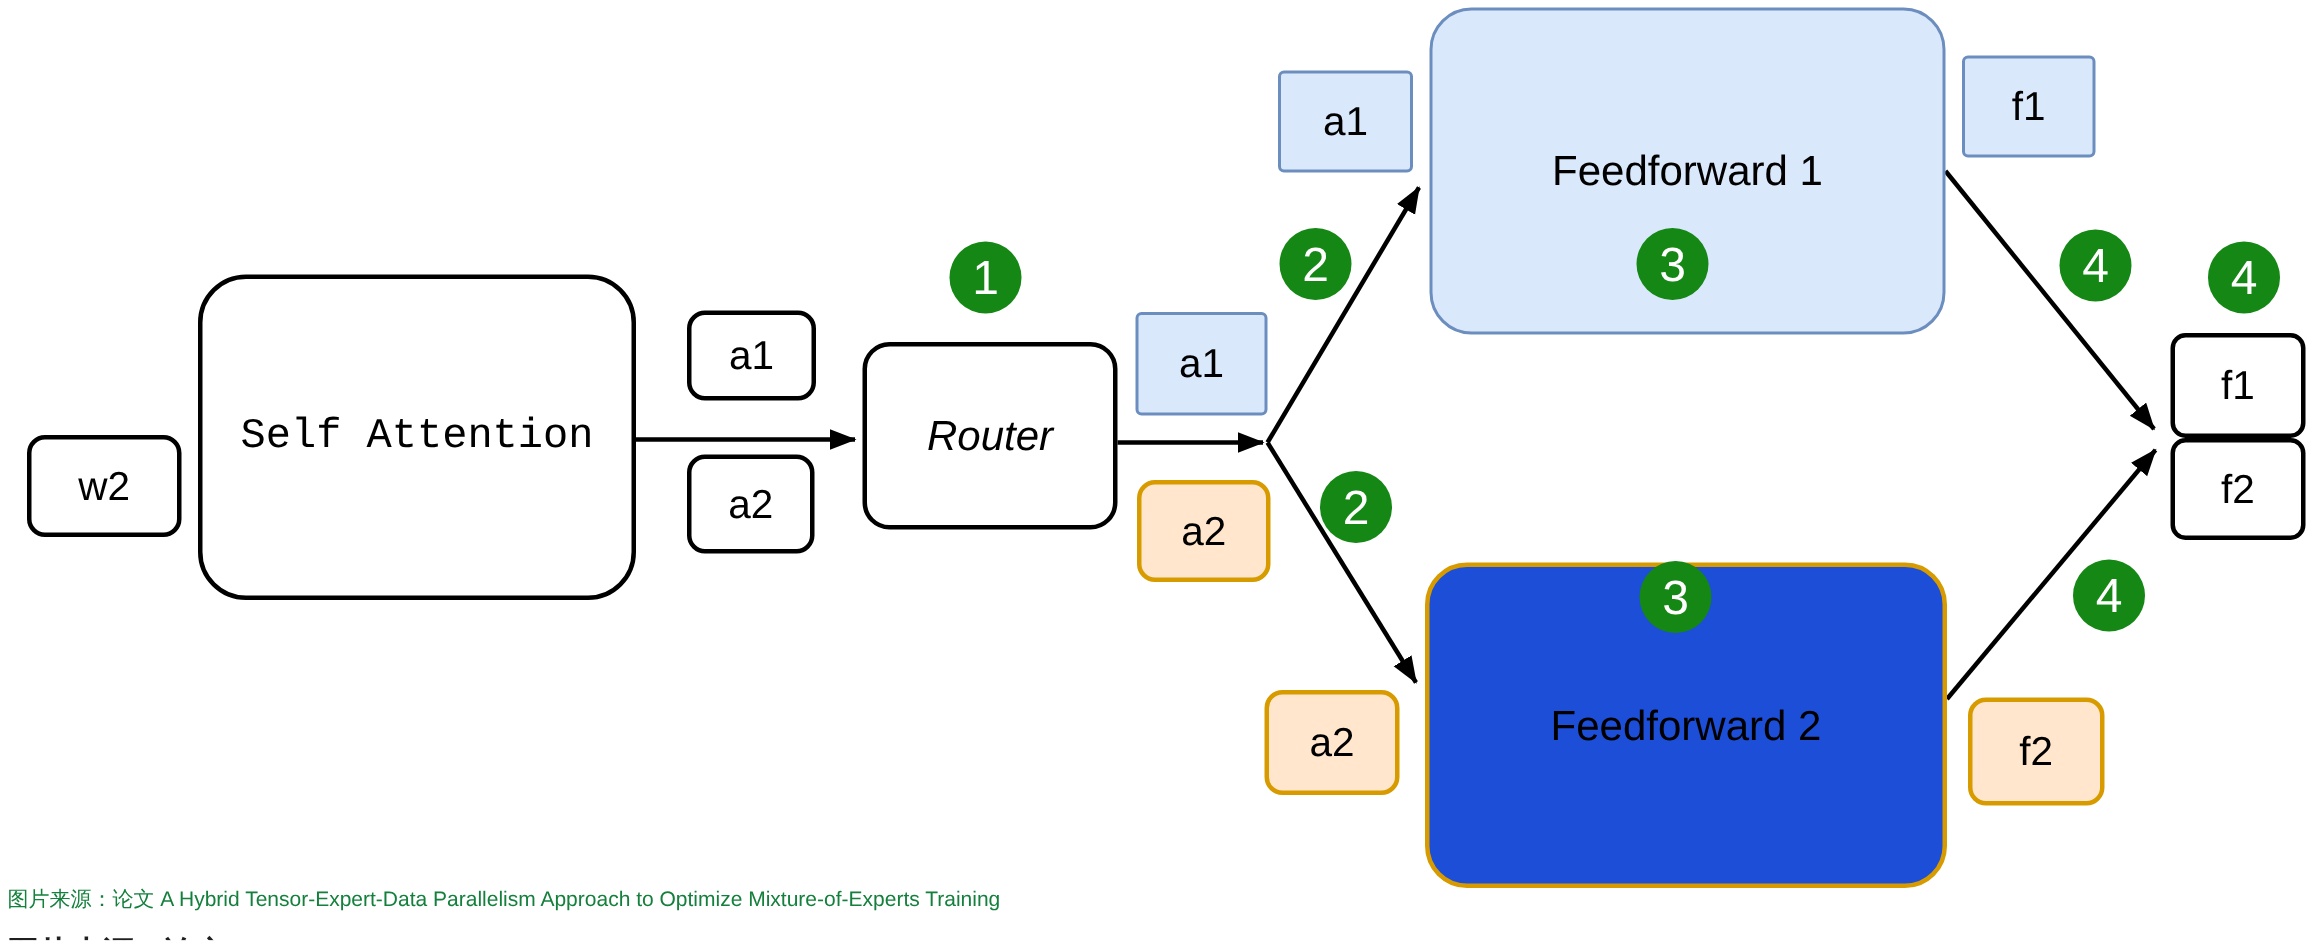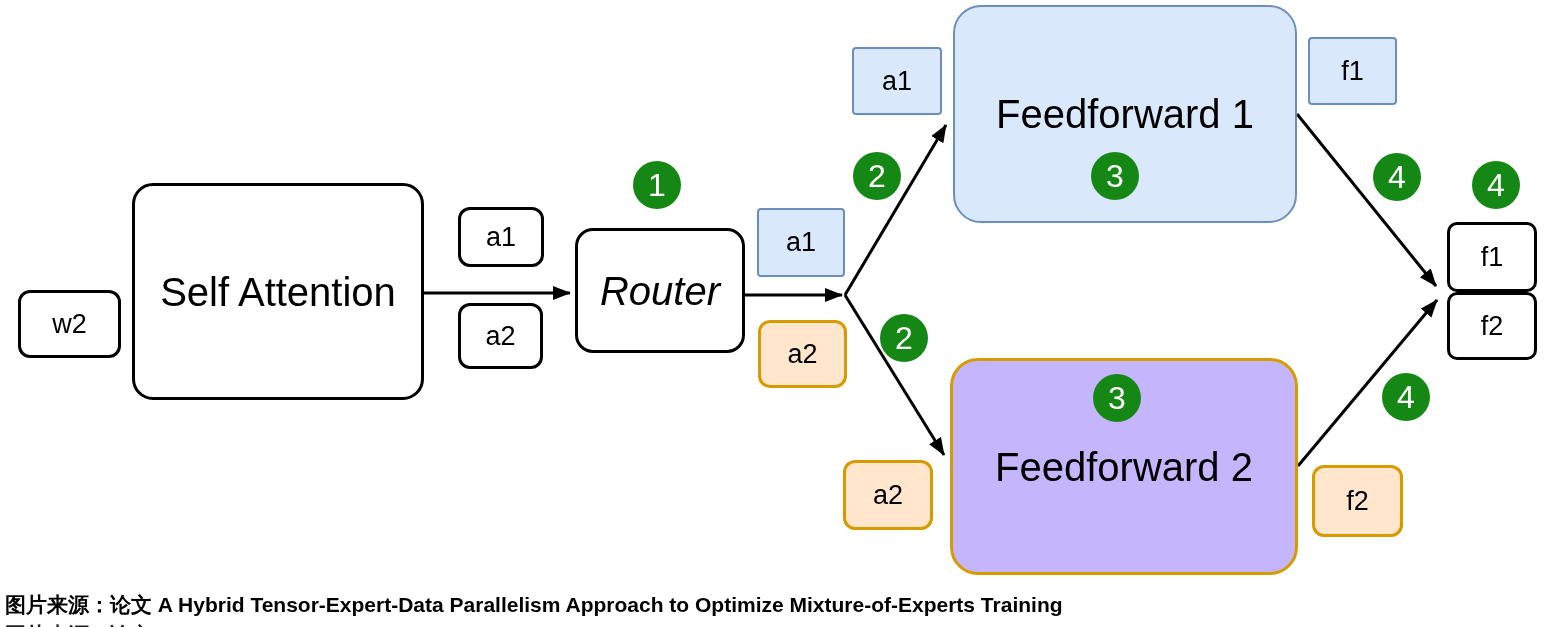--- a/index.html
+++ b/index.html
@@ -8,33 +8,33 @@
     font-family:"Liberation Sans","DejaVu Sans",sans-serif;overflow:hidden;
   }
   #edges{position:absolute;left:0;top:0;width:1546px;height:627px;z-index:1;}
   .box{
     position:absolute;box-sizing:border-box;display:flex;align-items:center;justify-content:center;
     background:#fff;border:3px solid #000;color:#000;z-index:2;line-height:1;
   }
   .r12{border-radius:12px;}
   .r10{border-radius:10px;}
   .r18{border-radius:18px;}
-  .r30{border-radius:21px;}
+  .r30{border-radius:32px;font-family:Liberation Mono, monospace;}
   .blue{background:#dae8fc;border:2px solid #6c8ebf;border-radius:4px;}
   .orange{background:#ffe6cc;border:3px solid #d79b00;border-radius:12px;}
   .bigblue{background:#dae8fc;border:2px solid #6c8ebf;border-radius:28px;}
-  .bigorange{background:#c4b5fd;border:3px solid #d79b00;border-radius:28px;}
+  .bigorange{background:#1d4ed8;border:3px solid #d79b00;border-radius:28px;margin-top:17px;}
   .f34{font-size:27px;}
-  .f38{font-size:40px;}
+  .f38{font-size:28px;}
   .badge{
     position:absolute;width:48px;height:48px;border-radius:50%;background:#148714;color:#ffffff;
     display:flex;align-items:center;justify-content:center;font-size:32px;z-index:3;line-height:1;
   }
   #caption{
-    position:absolute;left:5px;top:591px;font-size:21px;font-weight:bold;color:#000000;
+    position:absolute;left:5px;top:591px;font-size:14px;font-weight:normal;color:#15803d;
     white-space:nowrap;z-index:2;letter-spacing:0px;
   }
   #caption-line2{
     position:absolute;left:5px;top:621px;height:6px;overflow:hidden;font-size:21px;font-weight:bold;
     color:#1f1f1f;white-space:nowrap;z-index:2;
   }
 </style>
 </head>
 <body>
 

